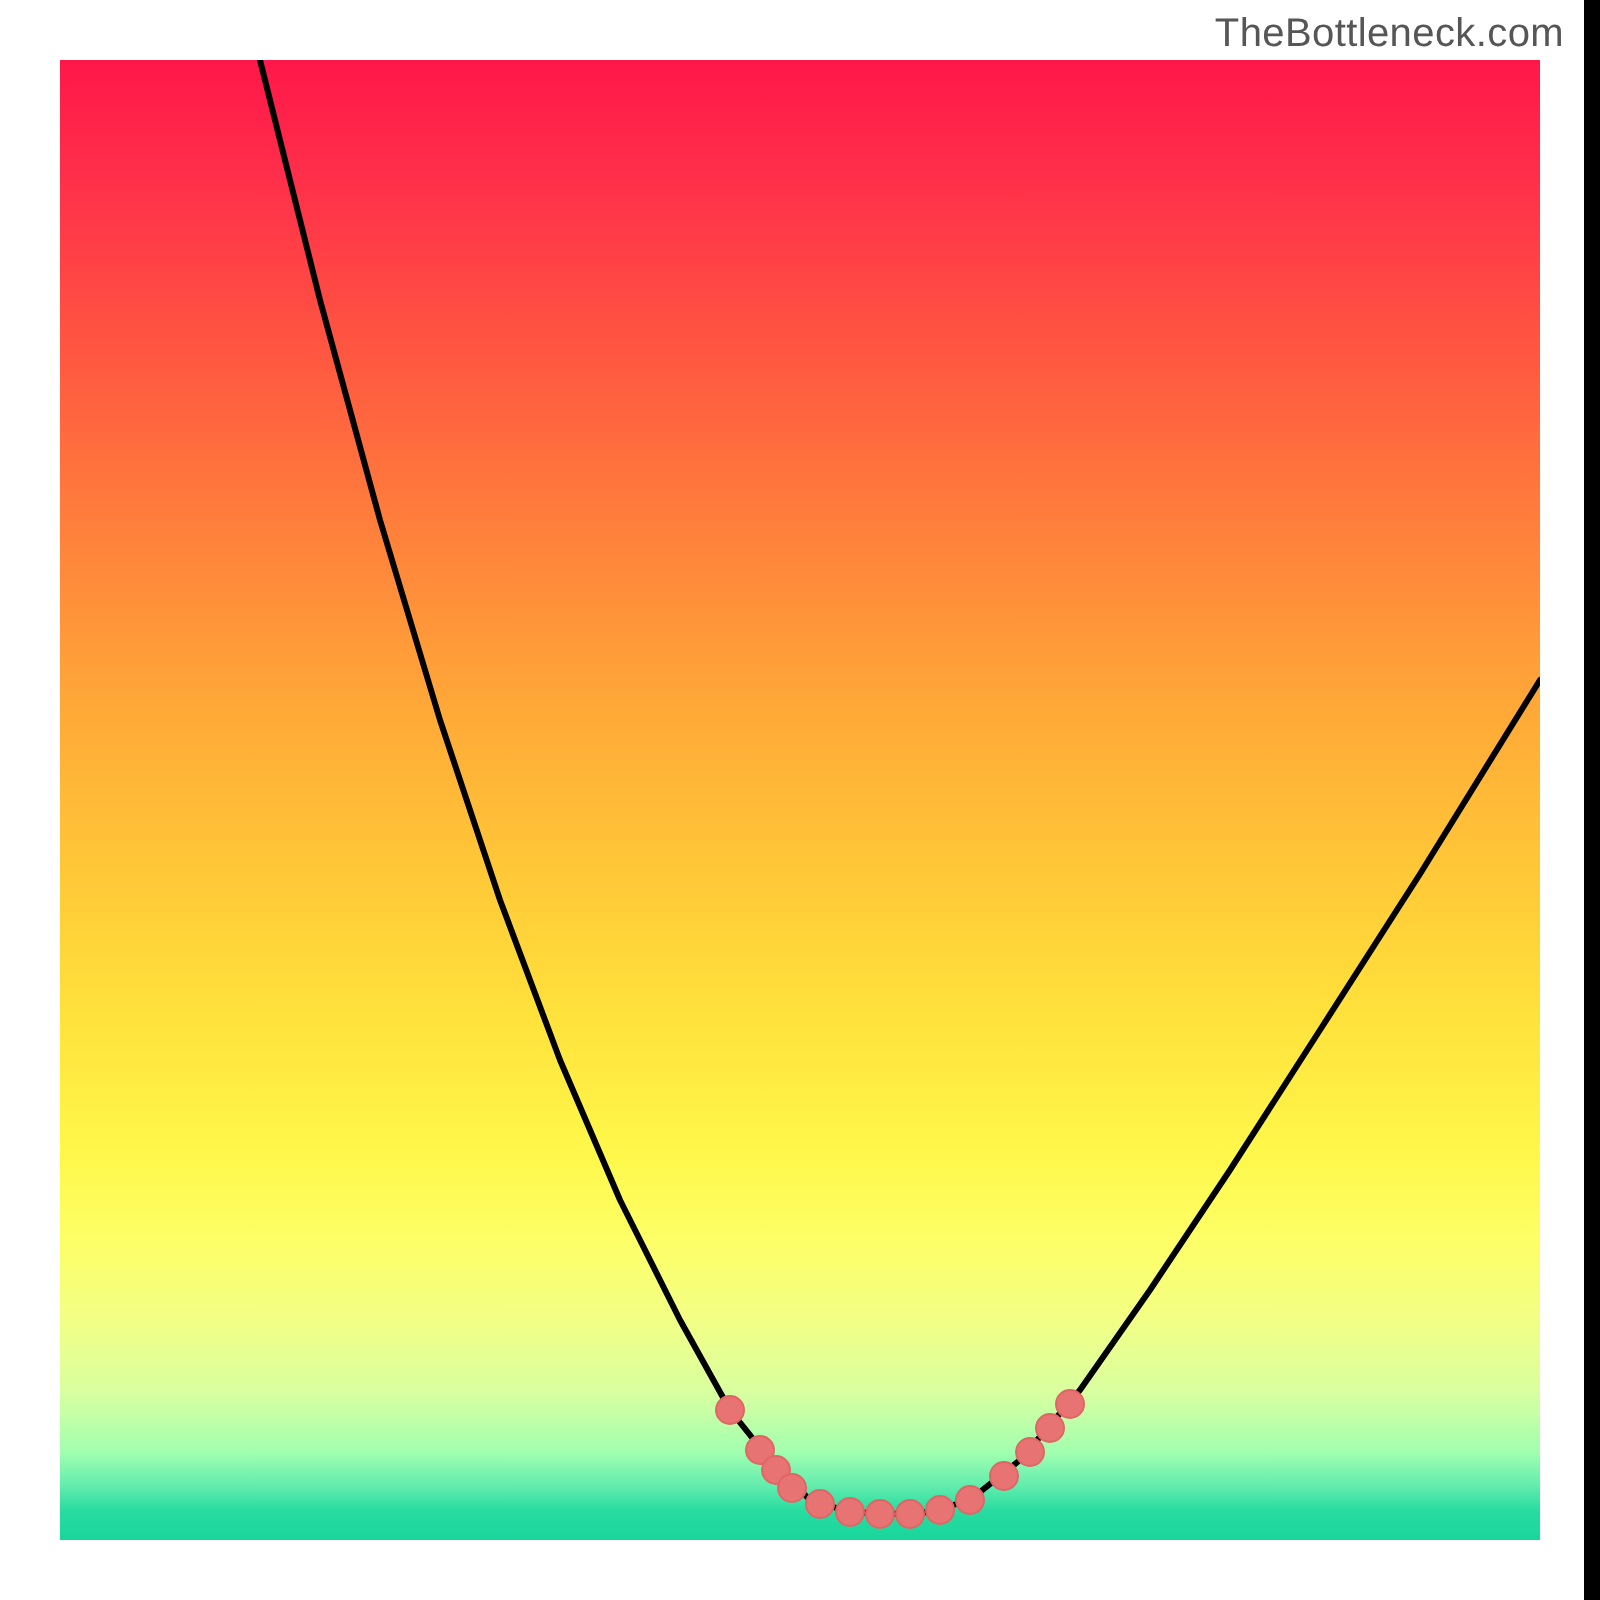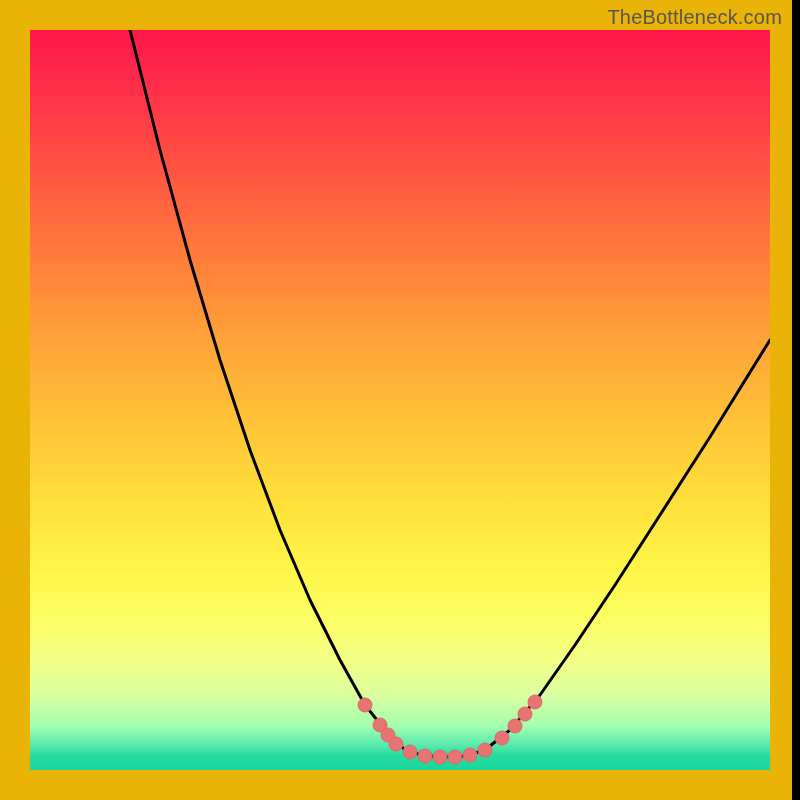--- a/index.html
+++ b/index.html
@@ -10,21 +10,21 @@
     background: #000;
     font-family: Arial, Helvetica, sans-serif;
     overflow: hidden;
   }
   .frame {
     position: absolute;
     left: 0;
     top: 0;
     width: 792px;
     height: 800px;
-    background: #eab308;
+    background: #ffffff;
   }
   .plot-box {
     position: absolute;
     left: 30px;
     top: 30px;
     width: 740px;
     height: 740px;
     
     background: linear-gradient(to bottom,
       #ff1749 0%,

